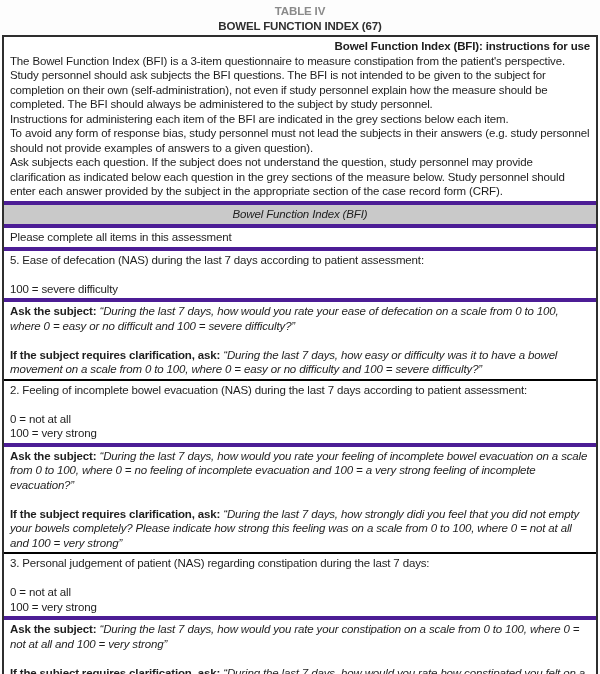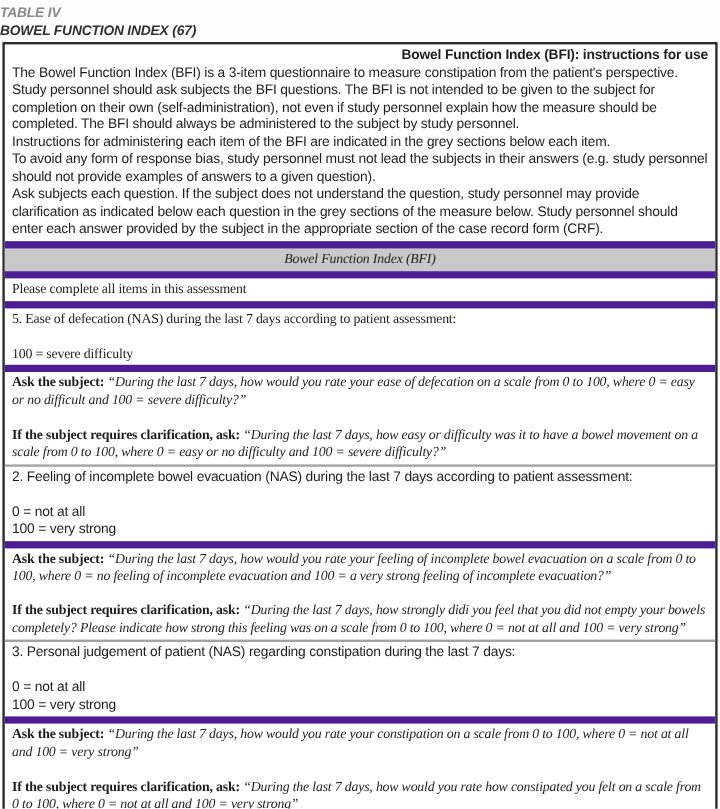--- a/index.html
+++ b/index.html
@@ -11,45 +11,44 @@
     height: 674px;
     overflow: hidden;
     background: #fdfdfd;
     font-family: "Liberation Sans", "DejaVu Sans", sans-serif;
     font-size: 11.5px;
     line-height: 14.5px;
     color: #1e1e1e;
     letter-spacing: -0.15px;
   }
   .title-block {
+    text-align: center;
     margin-top: 4px;
-    font-style: italic;
   }
   .title-line1 {
     color: #8a8a8a;
     font-weight: bold;
   }
   .title-line2 {
     color: #2f2f2f;
     font-weight: bold;
   }
   .bfi-table {
     margin: 2px 2px 0 2px;
     border: 2px solid #2e2e2e;
     background: #ffffff;
   }
   .row {
     padding: 2px 6px;
   }
   .sep {
-    border-top: 6px solid #4c1d95;
-    font-family: Liberation Serif, serif;
+    border-top: 4px solid #4c1d95;
   }
   .sep-thick {
-    border-top: 2px solid #a3a3a3;
+    border-top: 2px solid #000000;
   }
   .row-instructions .heading {
     font-weight: bold;
     text-align: right;
   }
   .row-instructions p {
     margin: 0;
   }
   .row-section-header {
     background: #c9c9c9;

